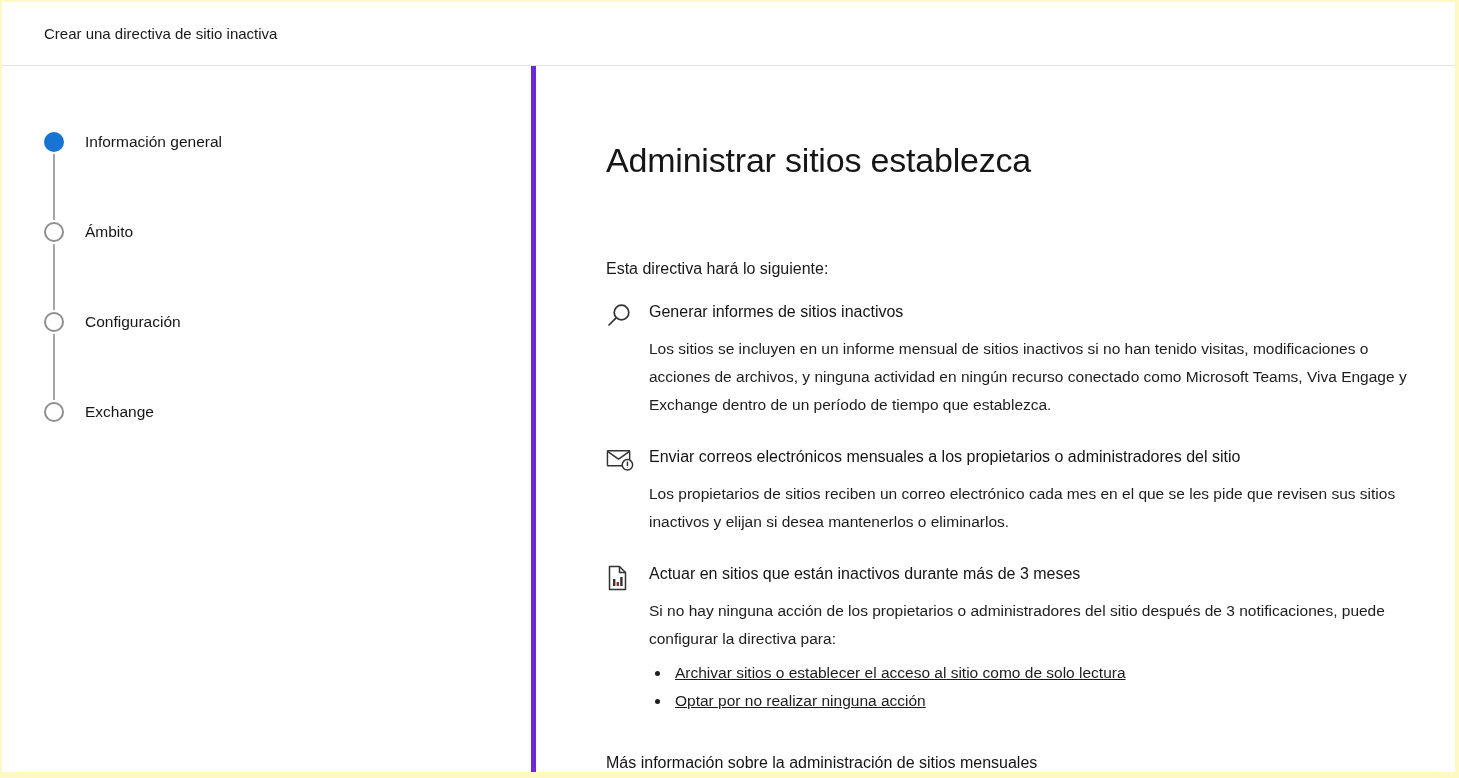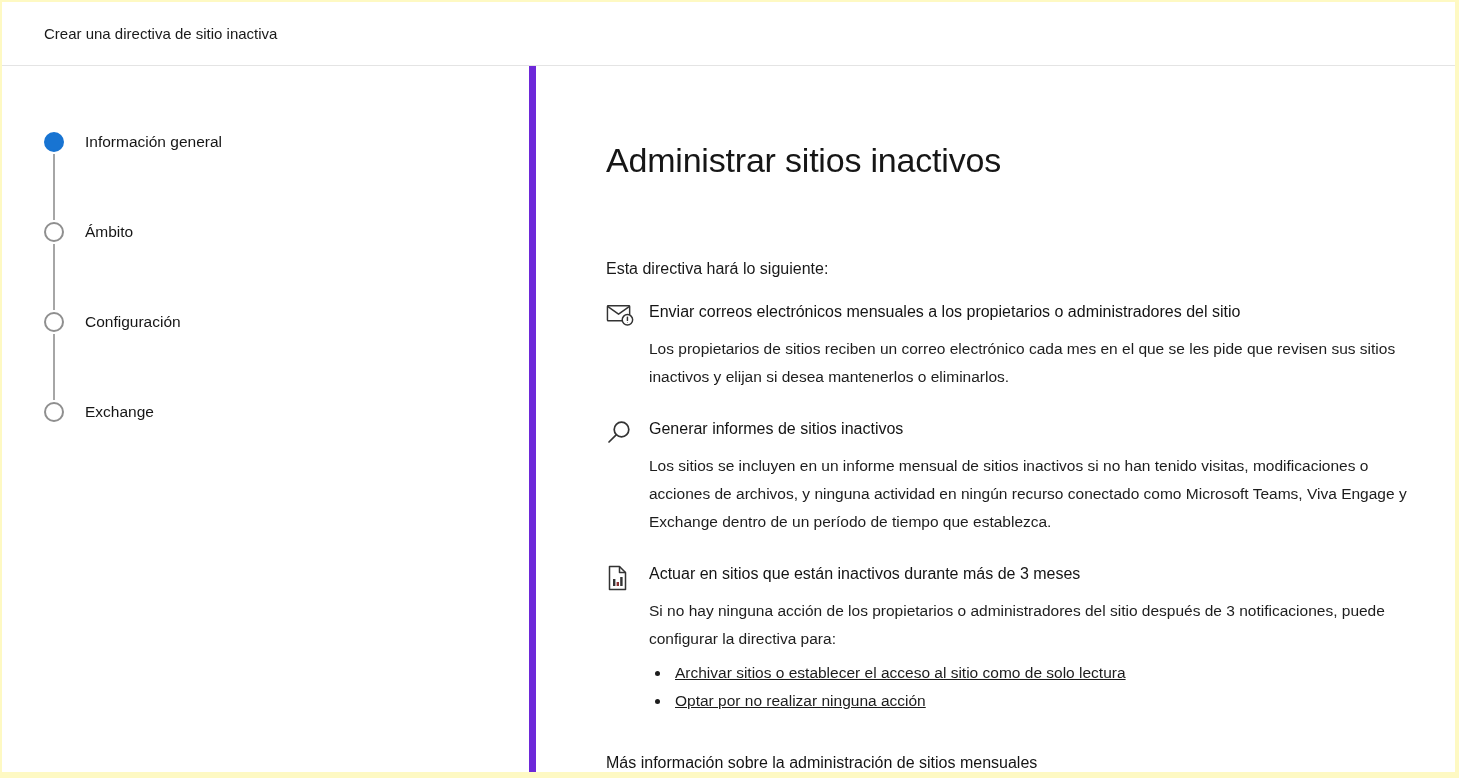--- a/index.html
+++ b/index.html
@@ -29,21 +29,21 @@
     border-bottom:1px solid #e4e4e4;
   }
   .header-title { font-size:15px; color:#1a1a1a; }
 
   
   .body { flex:1; display:flex; min-height:0; }
 
   
   .stepper-panel {
     width:534px; flex:0 0 534px;
-    border-right:7px solid #6d28d9;
+    border-right:5px solid #6d28d9;
     padding:66px 0 0 42px;
   }
   .step {
     display:flex; align-items:center;
     cursor:pointer;
   }
   .step-circle {
     width:20px; height:20px; flex:0 0 20px;
     border-radius:50%;
     background:#fff;
@@ -164,52 +164,52 @@
 
         <div class="step">
           <span class="step-circle"></span>
           <span class="step-label">Exchange</span>
         </div>
 
       </nav>
 
       <main class="main">
 
-        <h1 class="page-title">Administrar sitios inactivos</h1>
+        <h1 class="page-title">Administrar sitios establezca</h1>
 
         <p class="intro">Esta directiva hará lo siguiente:</p>
 
         <div class="features">
+
+          <div class="feature">
+            <span class="feature-icon">
+              <svg width="27" height="27" viewBox="0 0 27 27" fill="none" stroke="#333333" stroke-width="1.7" stroke-linecap="round">
+                <circle cx="15.5" cy="10.5" r="7.3"></circle>
+                <line x1="9.9" y1="16.1" x2="3" y2="23"></line>
+              </svg>
+            </span>
+            <div class="feature-text">
+              <div class="feature-heading">Generar informes de sitios inactivos</div>
+              <div class="feature-body">Los sitios se incluyen en un informe mensual de sitios inactivos si no han tenido visitas, modificaciones o acciones de archivos, y ninguna actividad en ningún recurso conectado como Microsoft Teams, Viva Engage y Exchange dentro de un período de tiempo que establezca.</div>
+            </div>
+          </div>
 
           <div class="feature">
             <span class="feature-icon">
               <svg width="29" height="25" viewBox="0 0 29 25" fill="none" stroke="#333333" stroke-width="1.5" stroke-linecap="round" stroke-linejoin="round">
                 <rect x="1.5" y="3.5" width="23" height="15.5" rx="0.8"></rect>
                 <path d="M2 4.3 L13 12.2 L24 4.3"></path>
                 <circle cx="22.2" cy="18" r="5.4" fill="#ffffff"></circle>
                 <line x1="22.2" y1="15.2" x2="22.2" y2="18.6"></line>
                 <circle cx="22.2" cy="20.7" r="0.45" fill="#333333" stroke="none"></circle>
               </svg>
             </span>
             <div class="feature-text">
               <div class="feature-heading">Enviar correos electrónicos mensuales a los propietarios o administradores del sitio</div>
               <div class="feature-body">Los propietarios de sitios reciben un correo electrónico cada mes en el que se les pide que revisen sus sitios inactivos y elijan si desea mantenerlos o eliminarlos.</div>
-            </div>
-          </div>
-
-          <div class="feature">
-            <span class="feature-icon">
-              <svg width="27" height="27" viewBox="0 0 27 27" fill="none" stroke="#333333" stroke-width="1.7" stroke-linecap="round">
-                <circle cx="15.5" cy="10.5" r="7.3"></circle>
-                <line x1="9.9" y1="16.1" x2="3" y2="23"></line>
-              </svg>
-            </span>
-            <div class="feature-text">
-              <div class="feature-heading">Generar informes de sitios inactivos</div>
-              <div class="feature-body">Los sitios se incluyen en un informe mensual de sitios inactivos si no han tenido visitas, modificaciones o acciones de archivos, y ninguna actividad en ningún recurso conectado como Microsoft Teams, Viva Engage y Exchange dentro de un período de tiempo que establezca.</div>
             </div>
           </div>
 
           <div class="feature">
             <span class="feature-icon">
               <svg width="23" height="28" viewBox="0 0 23 28" fill="none" stroke="#333333" stroke-width="1.5" stroke-linejoin="round">
                 <path d="M3.5 2.5 H13.5 L19.5 8.5 V25.5 H3.5 Z"></path>
                 <path d="M13.5 2.5 V8.5 H19.5"></path>
                 <rect x="7" y="15" width="2.4" height="7" fill="#333333" stroke="none"></rect>
                 <rect x="10.6" y="18" width="2.4" height="4" fill="#8b2f2f" stroke="none"></rect>

